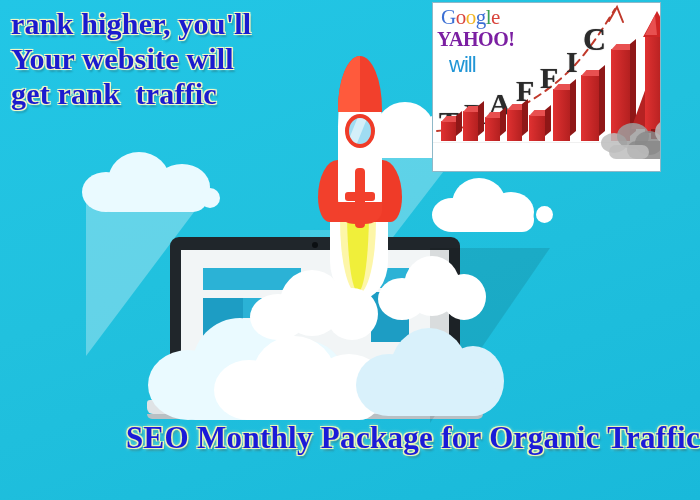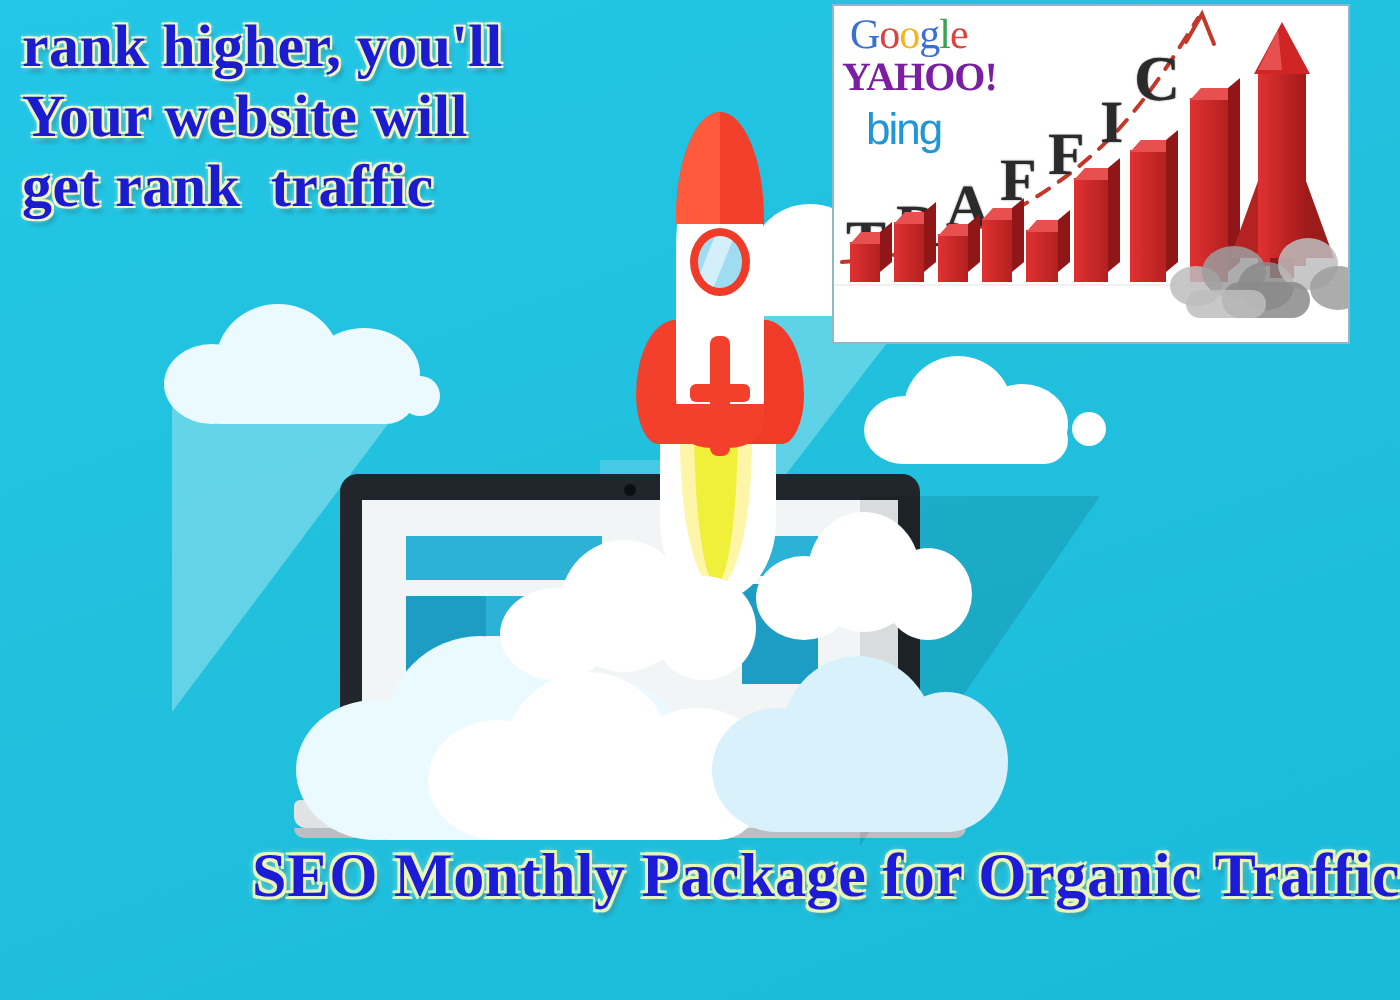--- a/index.html
+++ b/index.html
@@ -286,23 +286,23 @@
        1.3px -1.3px 0 #e9f6b8,
       -1.3px  1.3px 0 #e9f6b8,
        1.3px  1.3px 0 #e9f6b8,
        0 0 4px #f0ffc0,
        2px 3px 2px rgba(0,0,0,0.25);
   }
 
   
   .inset {
     position: absolute;
-    left: 416px;
+    left: 432px;
     top: 2px;
-    width: 259px;
+    width: 229px;
     height: 170px;
     background: #ffffff;
     border: 1px solid #8fb8c8;
     box-sizing: border-box;
     overflow: hidden;
   }
   .inset-floorline {
     position: absolute;
     left: 0; bottom: 28px;
     width: 100%; height: 1px;
@@ -547,21 +547,21 @@
 
     <svg class="dashcurve" viewBox="0 0 265 170">
       <path d="M 4 128 C 60 124, 110 96, 142 62 C 160 42, 172 22, 182 6" fill="none" stroke="#c0392b" stroke-width="2" stroke-dasharray="7 6" stroke-linecap="round"></path>
       <path d="M 176 18 L 184 4 L 190 19" fill="none" stroke="#c0392b" stroke-width="2" stroke-linecap="round"></path>
     </svg>
 
     <div class="logo-google">
       <i class="g1">G</i><i class="g2">o</i><i class="g3">o</i><i class="g4">g</i><i class="g5">l</i><i class="g6">e</i>
     </div>
     <div class="logo-yahoo">YAHOO!</div>
-    <div class="logo-bing">bing</div>
+    <div class="logo-bing">will</div>
 
     <div class="tl" style="left:6px;  top:104px; font-size:30px;">T</div>
     <div class="tl" style="left:31px; top:96px;  font-size:30px;">R</div>
     <div class="tl" style="left:56px; top:86px;  font-size:30px;">A</div>
     <div class="tl" style="left:83px; top:73px;  font-size:30px;">F</div>
     <div class="tl" style="left:107px;top:60px;  font-size:30px;">F</div>
     <div class="tl" style="left:133px;top:44px;  font-size:30px;">I</div>
     <div class="tl" style="left:150px;top:20px;  font-size:32px;">C</div>
 
     <div class="ibar" style="left:8px;   bottom:30px; width:15px; height:20px;">

